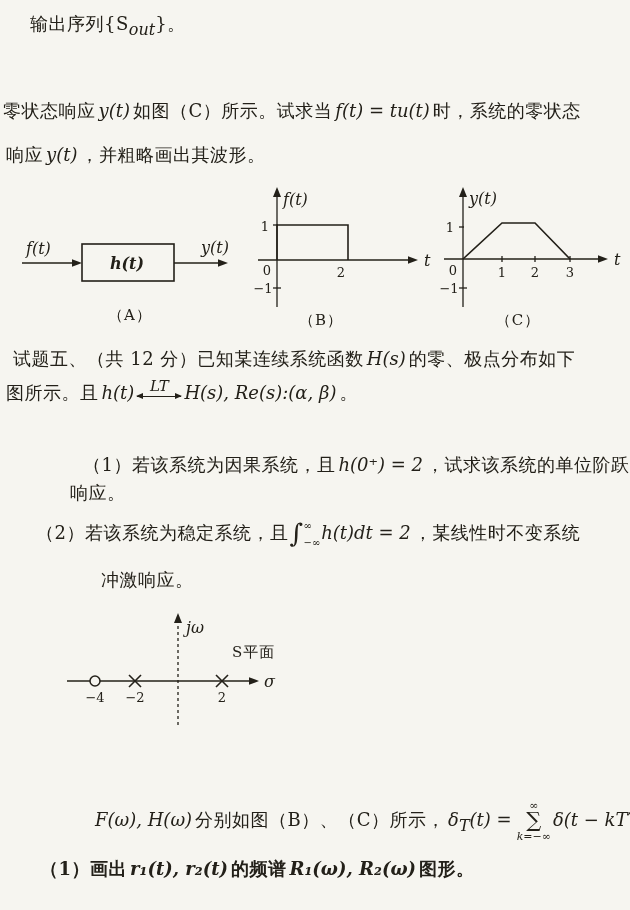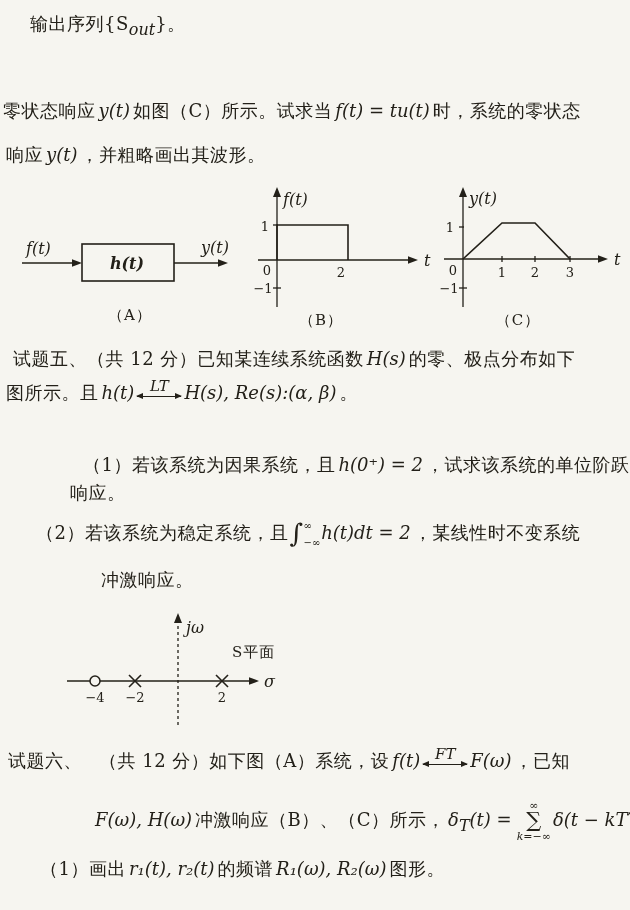--- a/index.html
+++ b/index.html
@@ -150,27 +150,24 @@
       <line class="stk" x1="161" y1="82" x2="173" y2="70"></line>
     </g>
     <text class="axl" x="131" y="28">jω</text>
     <text class="cap" x="177" y="52">S平面</text>
     <text class="axl" x="209" y="82">σ</text>
     <text class="num" x="40" y="97" text-anchor="middle">−4</text>
     <text class="num" x="80" y="97" text-anchor="middle">−2</text>
     <text class="num" x="167" y="97" text-anchor="middle">2</text>
   </svg>
 
-  <div class="line" style="left:8px;top:750px;">
-    <span>试题六、</span><span style="margin-left:17px;">（共 12 分）如下图（A）系统，设</span><span class="mi tr">f(t)</span><span class="lra"><span class="lab">FT</span><span class="shaft"></span></span><span class="mi tl">F(ω)</span><span>，已知</span>
-  </div>
   <div class="line" style="left:95px;top:800px;">
-    <span class="mi tl">F(ω), H(ω)</span><span>冲激响应（B）、（C）所示，</span><span class="mi tr">δ</span><span class="sub">T</span><span class="mi tl">(t) =</span><span class="sum">
+    <span class="mi tl">F(ω), H(ω)</span><span>分别如图（B）、（C）所示，</span><span class="mi tr">δ</span><span class="sub">T</span><span class="mi tl">(t) =</span><span class="sum">
         <span class="st">∞</span>
         <span class="sg">∑</span>
         <span class="sb">k=−∞</span>
       </span><span class="mi tl">δ(t − kT′)</span>
   </div>
-  <div class="line" style="left:40px;top:858px;">
+  <div class="line" style="left:40px;top:858px;font-weight:bold;">
     <span>（1）画出</span><span class="mi">r₁(t), r₂(t)</span><span>的频谱</span><span class="mi">R₁(ω), R₂(ω)</span><span>图形。</span>
   </div>
 
 </div>
 
 </body></html>

